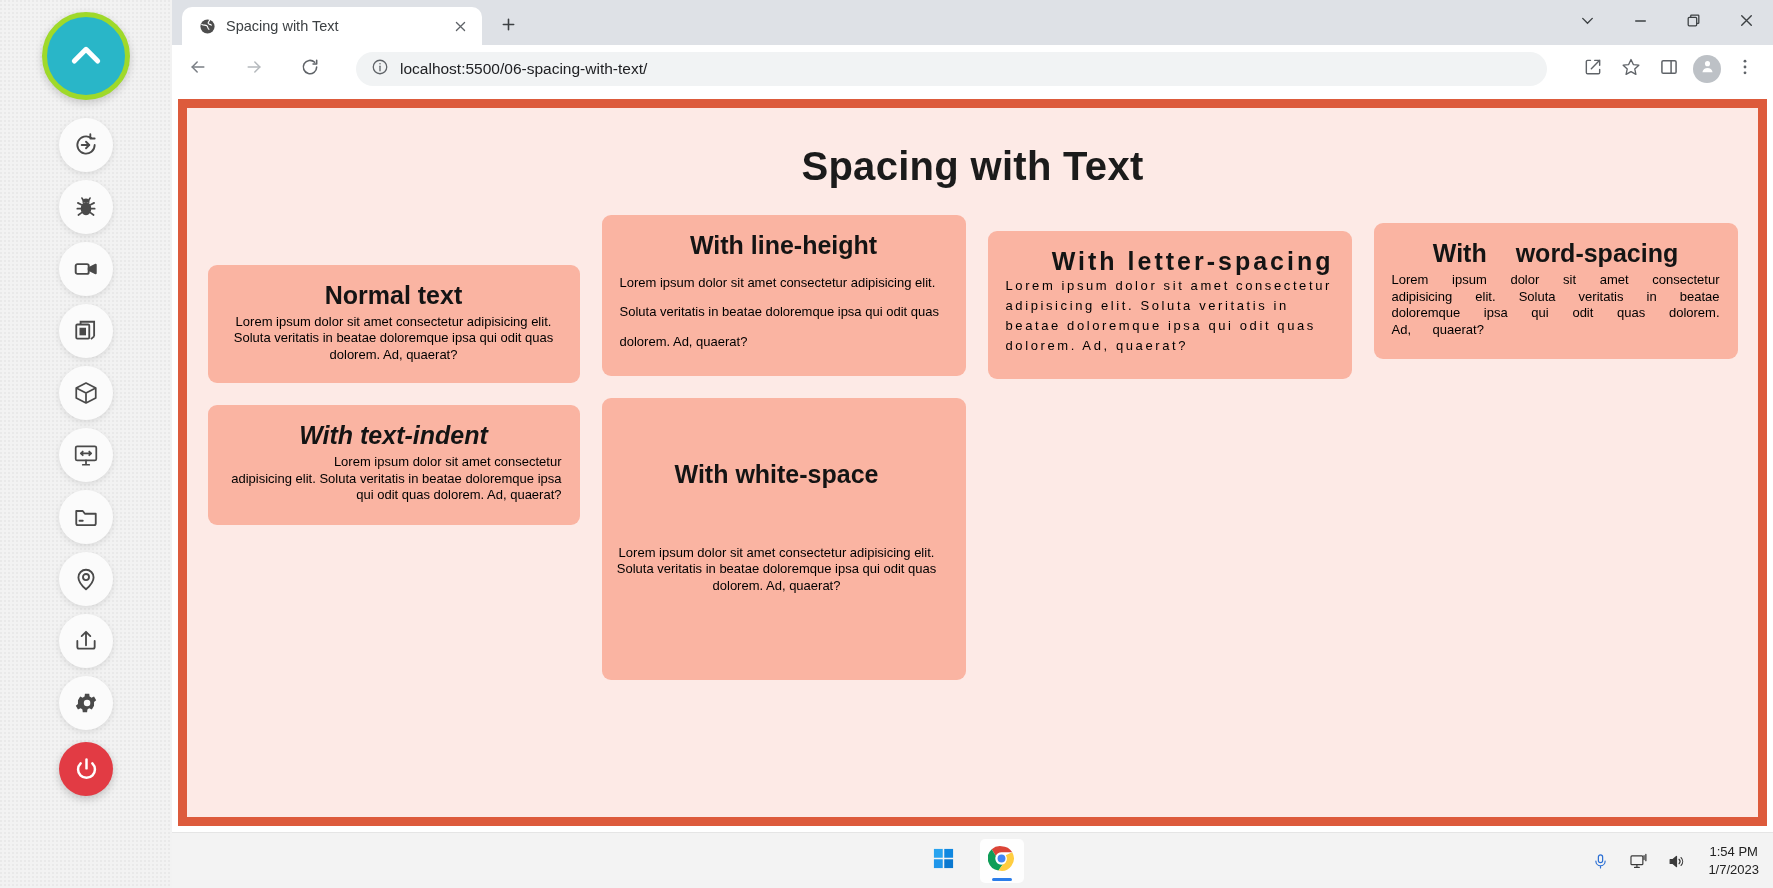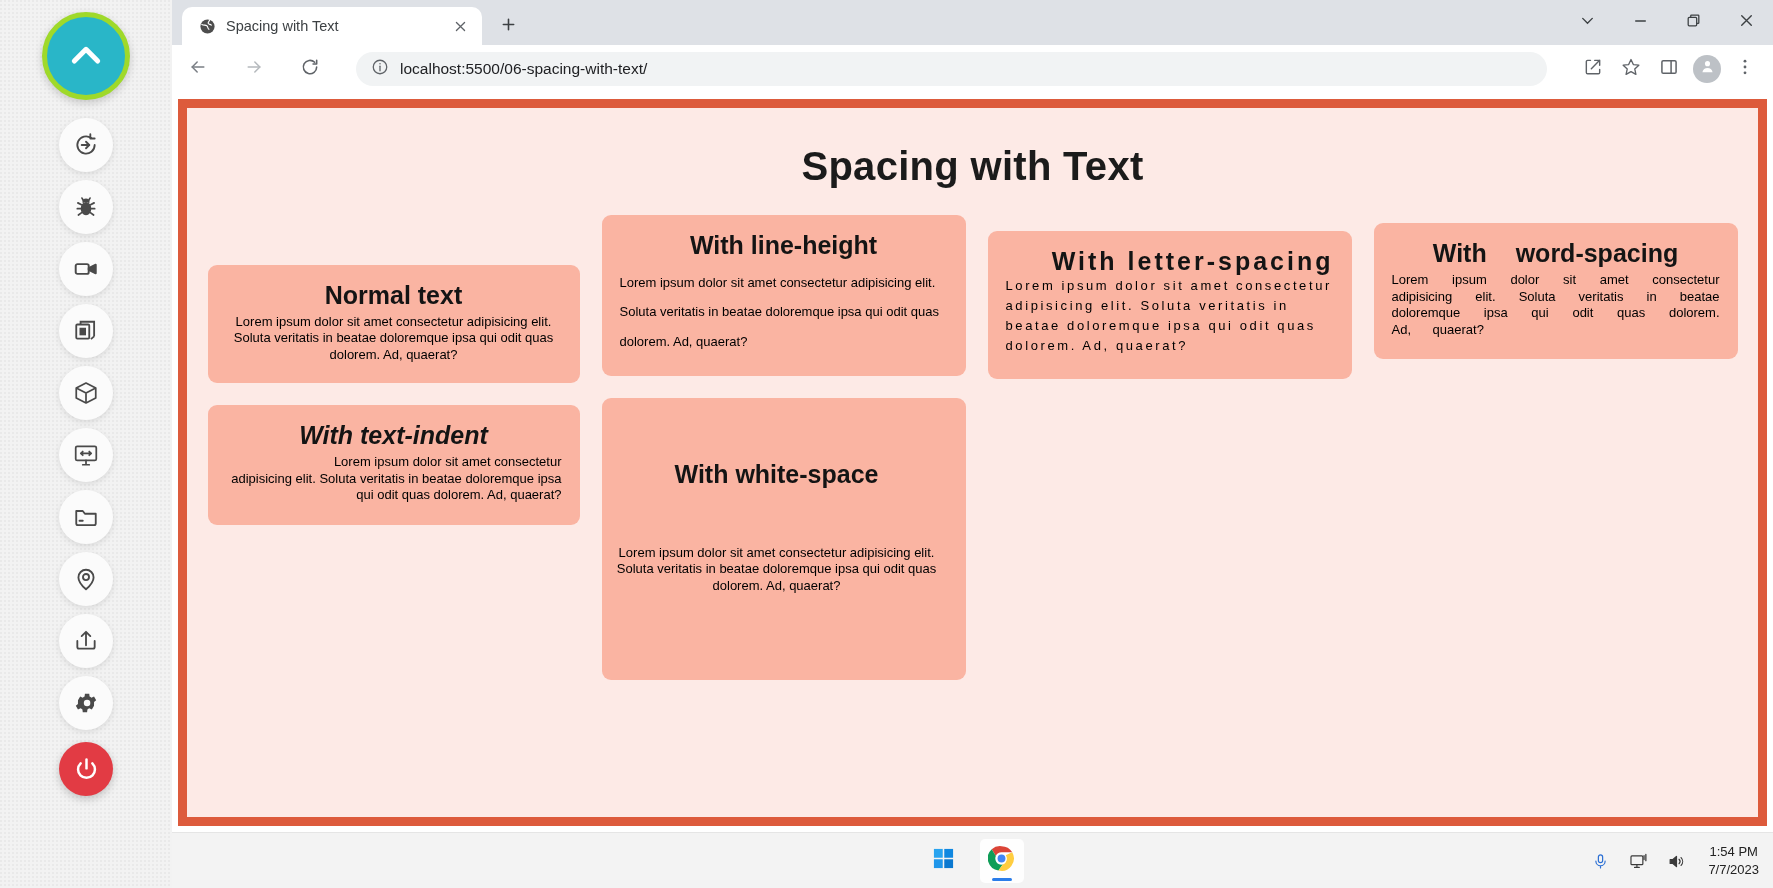--- a/index.html
+++ b/index.html
@@ -621,18 +621,18 @@
         </svg>
       </div>
       <div class="tray-icon">
         <svg viewBox="0 0 24 24" width="19" height="19" fill="none" stroke="#3a3a3a" stroke-width="1.5" stroke-linecap="round" stroke-linejoin="round">
           <path d="M4 9.5h3.5L12 5.5v13L7.5 14.5H4z" fill="#3a3a3a"></path>
           <path d="M15.2 9.2a4 4 0 0 1 0 5.6M17.8 7a7.4 7.4 0 0 1 0 10"></path>
         </svg>
       </div>
       <div class="clock">
         <div>1:54 PM</div>
-        <div>7/7/2023</div>
+        <div>1/7/2023</div>
       </div>
     </div>
   </div>
 
 </div>
 
 </body></html>

